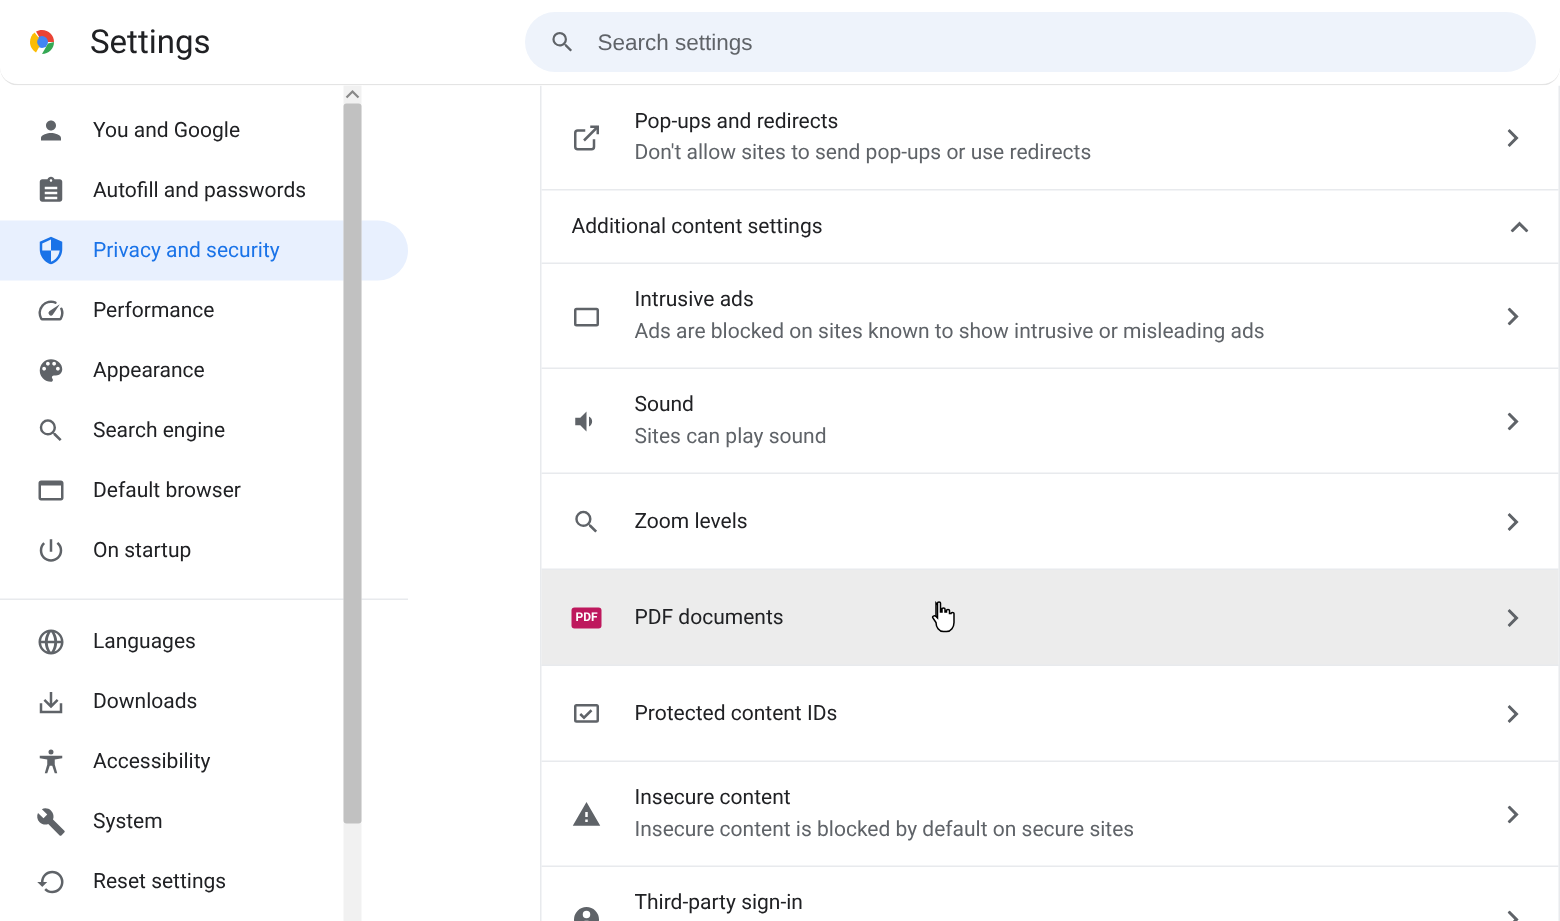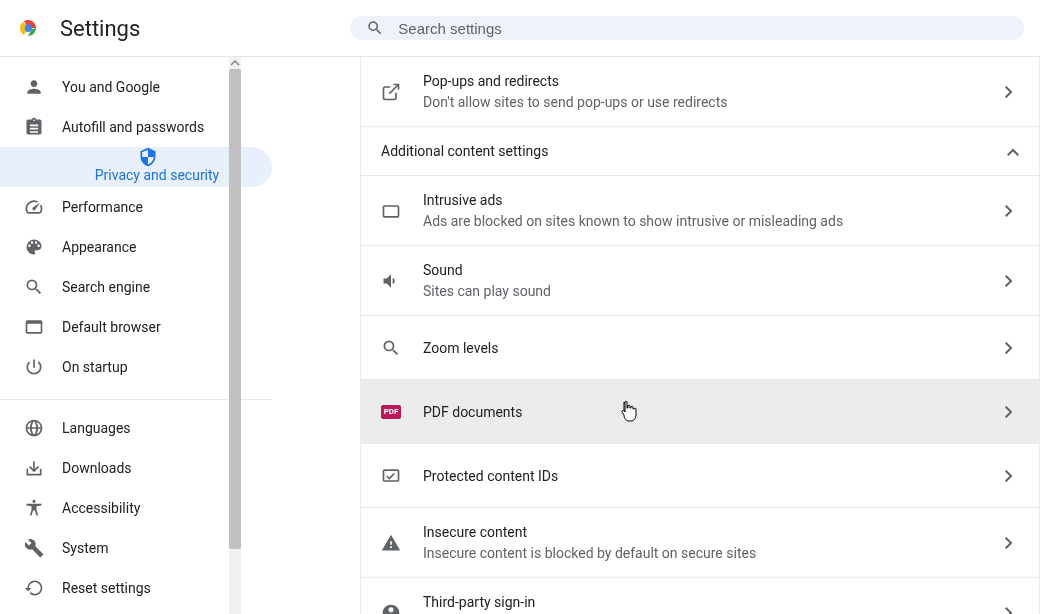--- a/index.html
+++ b/index.html
@@ -12,39 +12,40 @@
     height: 614px;
     overflow: hidden;
     position: relative;
   }
   .header {
     height: 57px;
     display: flex;
     align-items: center;
     border-bottom: 1px solid #e4e4e4;
     padding: 0 16px;
+    border-radius: 12px;
   }
   .chrome-logo {
     width: 24px; height: 24px; margin-right: 20px;
   }
   .header-title {
     font-size: 22px;
     color: #202124;
     font-weight: 400;
     flex: 0 0 auto;
   }
   .search-wrap {
     margin-left: 210px;
     flex: 1;
     max-width: 680px;
   }
   .search-box {
     background: #eef3fb;
     border-radius: 22px;
-    height: 24px;
+    height: 40px;
     display: flex;
     align-items: center;
     padding: 0 16px;
   }
   .search-box svg { flex: 0 0 auto; }
   .search-input {
     border: none; background: transparent; outline: none;
     font-size: 15px; color: #5f6368; margin-left: 12px; flex:1;
   }
   .search-input::placeholder { color: #5f6368; }
@@ -85,21 +86,20 @@
     border-radius: 0 20px 20px 0;
     cursor: pointer;
     font-size: 14px;
     color: #202124;
   }
   .nav-item .nav-icon { width: 20px; height:20px; display:flex; align-items:center; justify-content:center; color:#5f6368;}
   .nav-item .nav-label { margin-left: 18px; }
   .nav-item.active {
     background: #e8f0fe;
     color: #1a73e8;
-    flex-direction: column;
   }
   .nav-item.active .nav-icon { color: #1a73e8; }
   .nav-divider {
     height: 1px; background: #e8eaed; margin: 12px 0 8px 0;
   }
 
   .content {
     flex: 1;
     overflow: hidden;
     padding-left: 118px;

